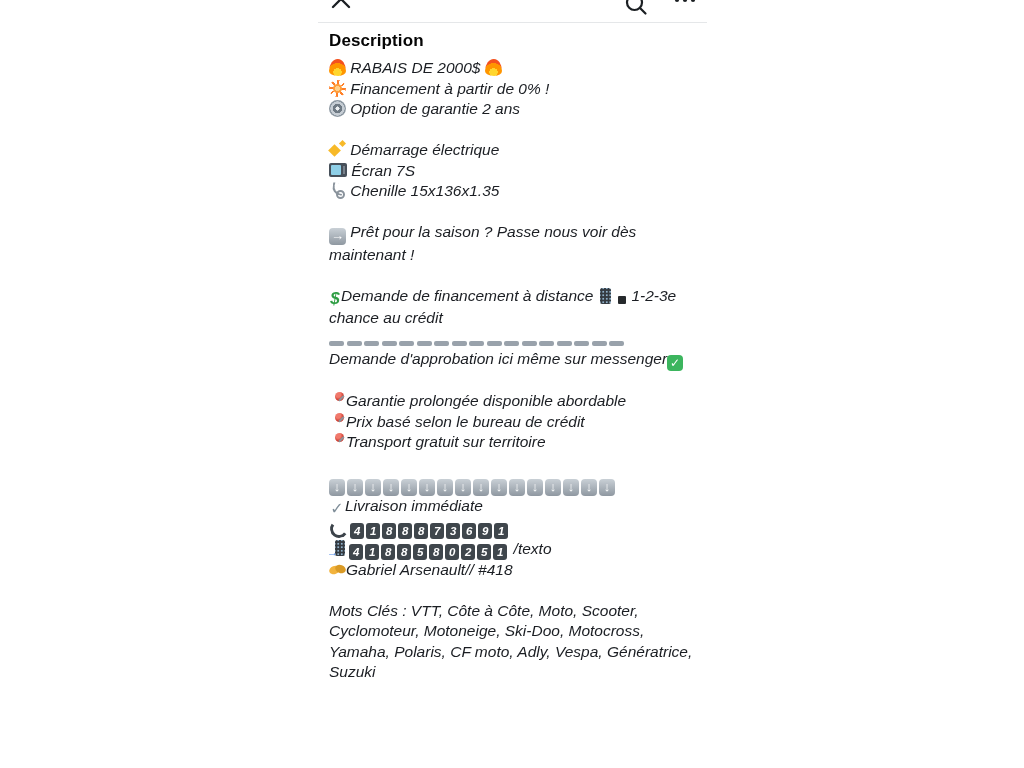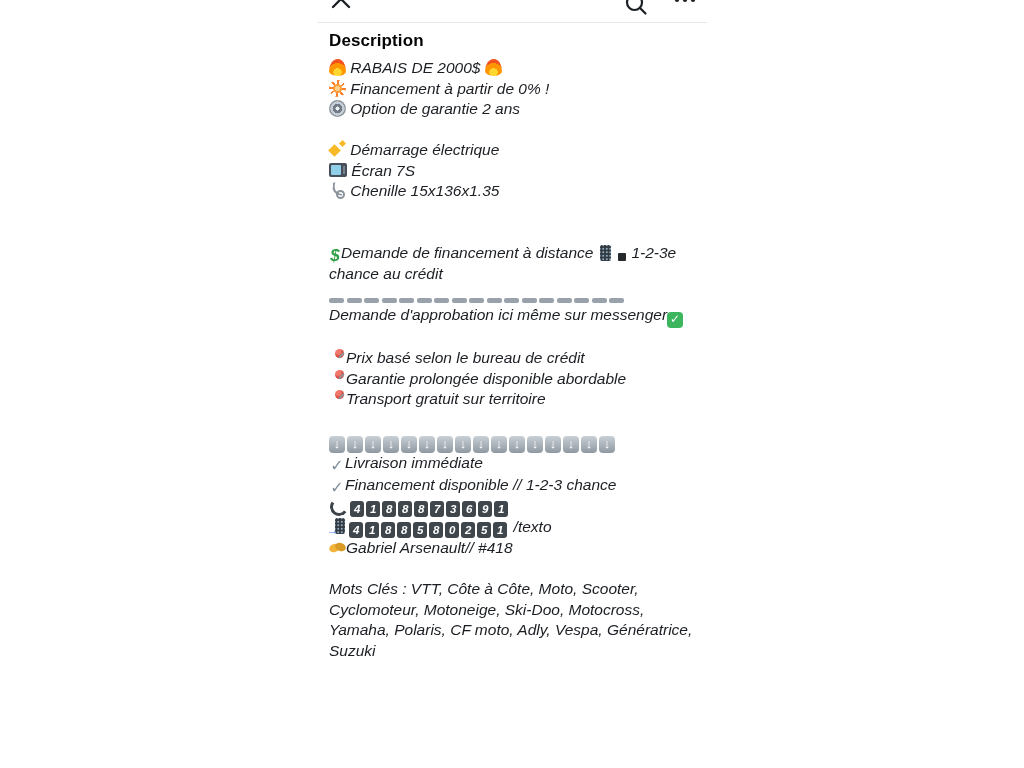--- a/index.html
+++ b/index.html
@@ -117,32 +117,32 @@
     <div class="heading">Description</div>
     <div>
         <div class="line"><span class="emo emo-fire"></span> RABAIS DE 2000$ <span class="emo emo-fire"></span></div>
         <div class="line"><span class="emo emo-collision"></span> Financement à partir de 0% !</div>
         <div class="line"><span class="emo emo-silver-disc"></span> Option de garantie 2 ans</div>
         <div class="line blank"></div>
         <div class="line"><span class="emo emo-sparkles"></span> Démarrage électrique</div>
         <div class="line"><span class="emo emo-tv"></span> Écran 7S</div>
         <div class="line"><span class="emo emo-scooter"></span> Chenille 15x136x1.35</div>
         <div class="line blank"></div>
+        <div class="line"><span class="emo emo-right-arrow"></span> Prêt pour la saison ? Passe nous voir dès maintenant !</div>
         <div class="line blank"></div>
         <div class="line"><span class="emo emo-dollar"></span>Demande de financement à distance  <span class="emo emo-mobile-phone"></span>  <span class="emo emo-small-square"></span> 1-2-3e chance au crédit</div>
         <div class="line"><span class="emo emo-minus"></span><span class="emo emo-minus"></span><span class="emo emo-minus"></span><span class="emo emo-minus"></span><span class="emo emo-minus"></span><span class="emo emo-minus"></span><span class="emo emo-minus"></span><span class="emo emo-minus"></span><span class="emo emo-minus"></span><span class="emo emo-minus"></span><span class="emo emo-minus"></span><span class="emo emo-minus"></span><span class="emo emo-minus"></span><span class="emo emo-minus"></span><span class="emo emo-minus"></span><span class="emo emo-minus"></span><span class="emo emo-minus"></span></div>
         <div class="line">Demande d'approbation ici même sur messenger<span class="emo emo-check-green"></span></div>
         <div class="line blank"></div>
+        <div class="line"><span class="emo emo-pushpin"></span>Garantie prolongée disponible abordable</div>
         <div class="line"><span class="emo emo-pushpin"></span>Prix basé selon le bureau de crédit</div>
-        <div class="line"><span class="emo emo-pushpin"></span>Garantie prolongée disponible abordable</div>
         <div class="line"><span class="emo emo-pushpin"></span>Transport gratuit sur territoire</div>
         <div class="line blank"></div>
         <div class="line"><span class="emo emo-arrow-down"></span><span class="emo emo-arrow-down"></span><span class="emo emo-arrow-down"></span><span class="emo emo-arrow-down"></span><span class="emo emo-arrow-down"></span><span class="emo emo-arrow-down"></span><span class="emo emo-arrow-down"></span><span class="emo emo-arrow-down"></span><span class="emo emo-arrow-down"></span><span class="emo emo-arrow-down"></span><span class="emo emo-arrow-down"></span><span class="emo emo-arrow-down"></span><span class="emo emo-arrow-down"></span><span class="emo emo-arrow-down"></span><span class="emo emo-arrow-down"></span><span class="emo emo-arrow-down"></span></div>
         <div class="line"><span class="emo emo-check-gray"></span>Livraison immédiate</div>
-        <div class="line"><span class="emo emo-check-gray"></span>Financement disponible // 1-2-3 chance</div>
         <div class="line"><span class="emo emo-phone-receiver"></span> <span class="keycap">4</span><span class="keycap">1</span><span class="keycap">8</span><span class="keycap">8</span><span class="keycap">8</span><span class="keycap">7</span><span class="keycap">3</span><span class="keycap">6</span><span class="keycap">9</span><span class="keycap">1</span></div>
         <div class="line"><span class="emo emo-phone-arrow"></span> <span class="keycap">4</span><span class="keycap">1</span><span class="keycap">8</span><span class="keycap">8</span><span class="keycap">5</span><span class="keycap">8</span><span class="keycap">0</span><span class="keycap">2</span><span class="keycap">5</span><span class="keycap">1</span> /texto</div>
         <div class="line"><span class="emo emo-handshake"></span>Gabriel Arsenault// #418</div>
         <div class="line blank"></div>
         <div class="line">Mots Clés : VTT, Côte à Côte, Moto, Scooter, Cyclomoteur, Motoneige, Ski-Doo, Motocross, Yamaha, Polaris, CF moto, Adly, Vespa, Génératrice, Suzuki</div>
       </div>
   </div>
 </div>
 
 </body></html>

